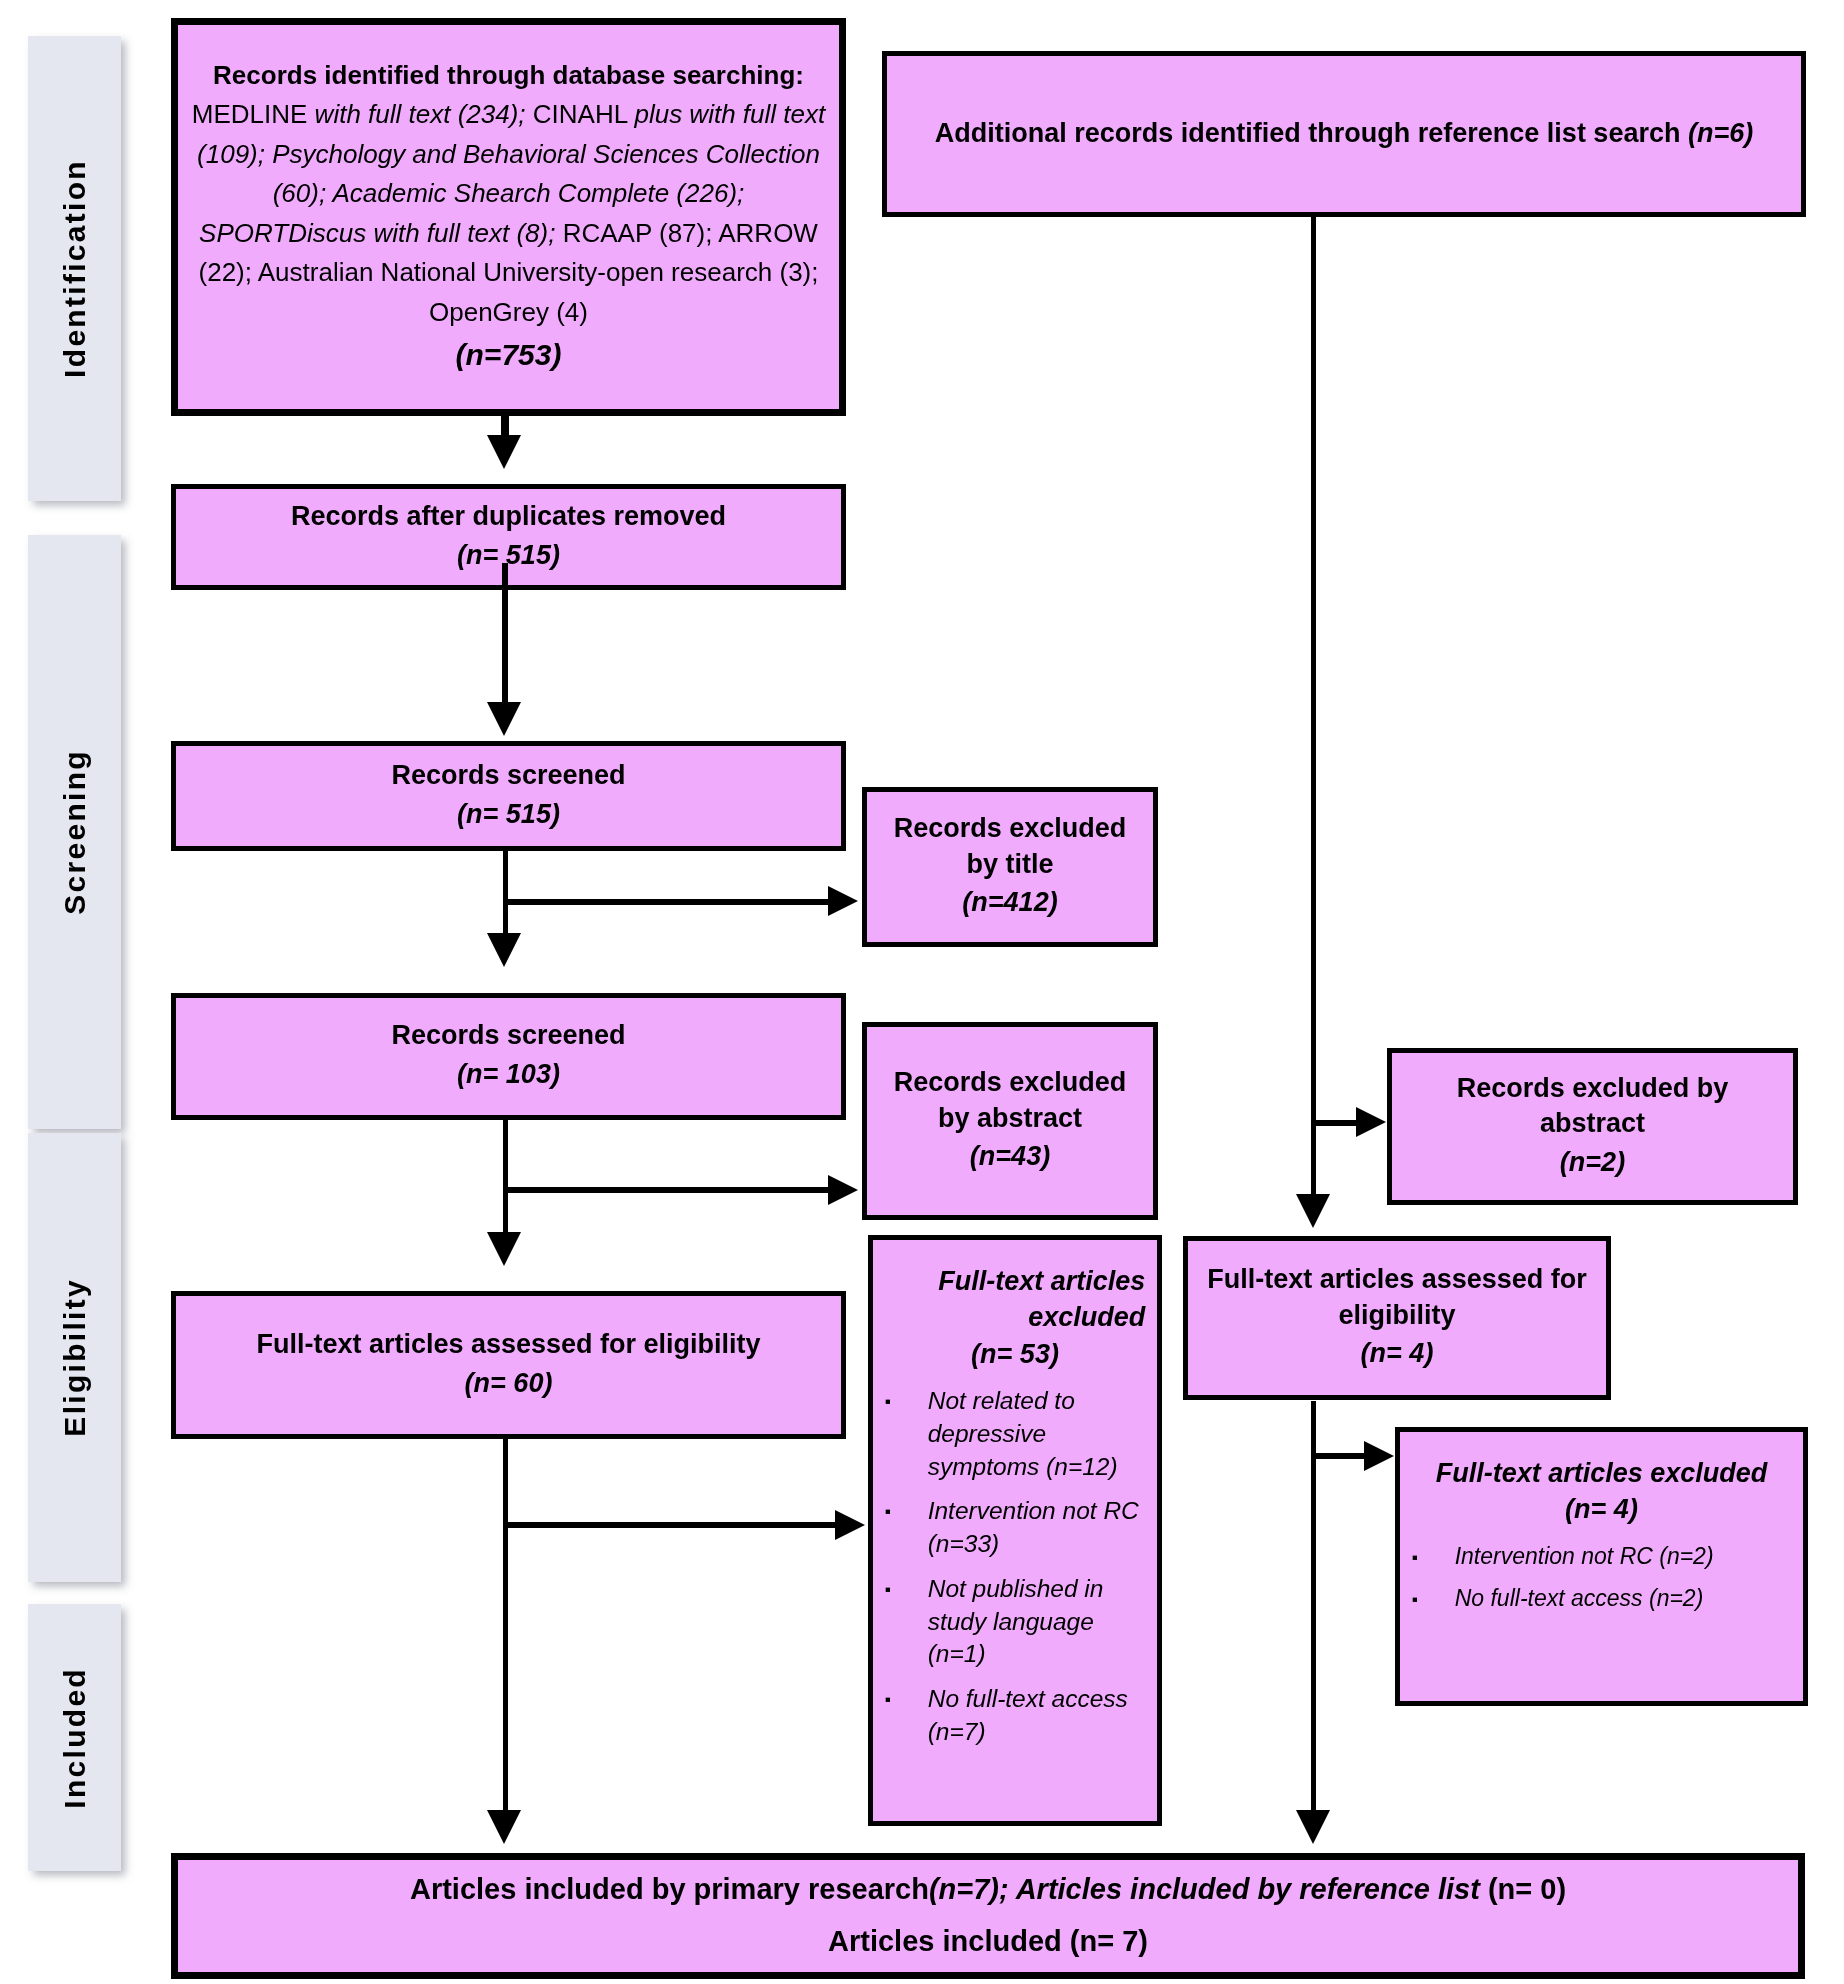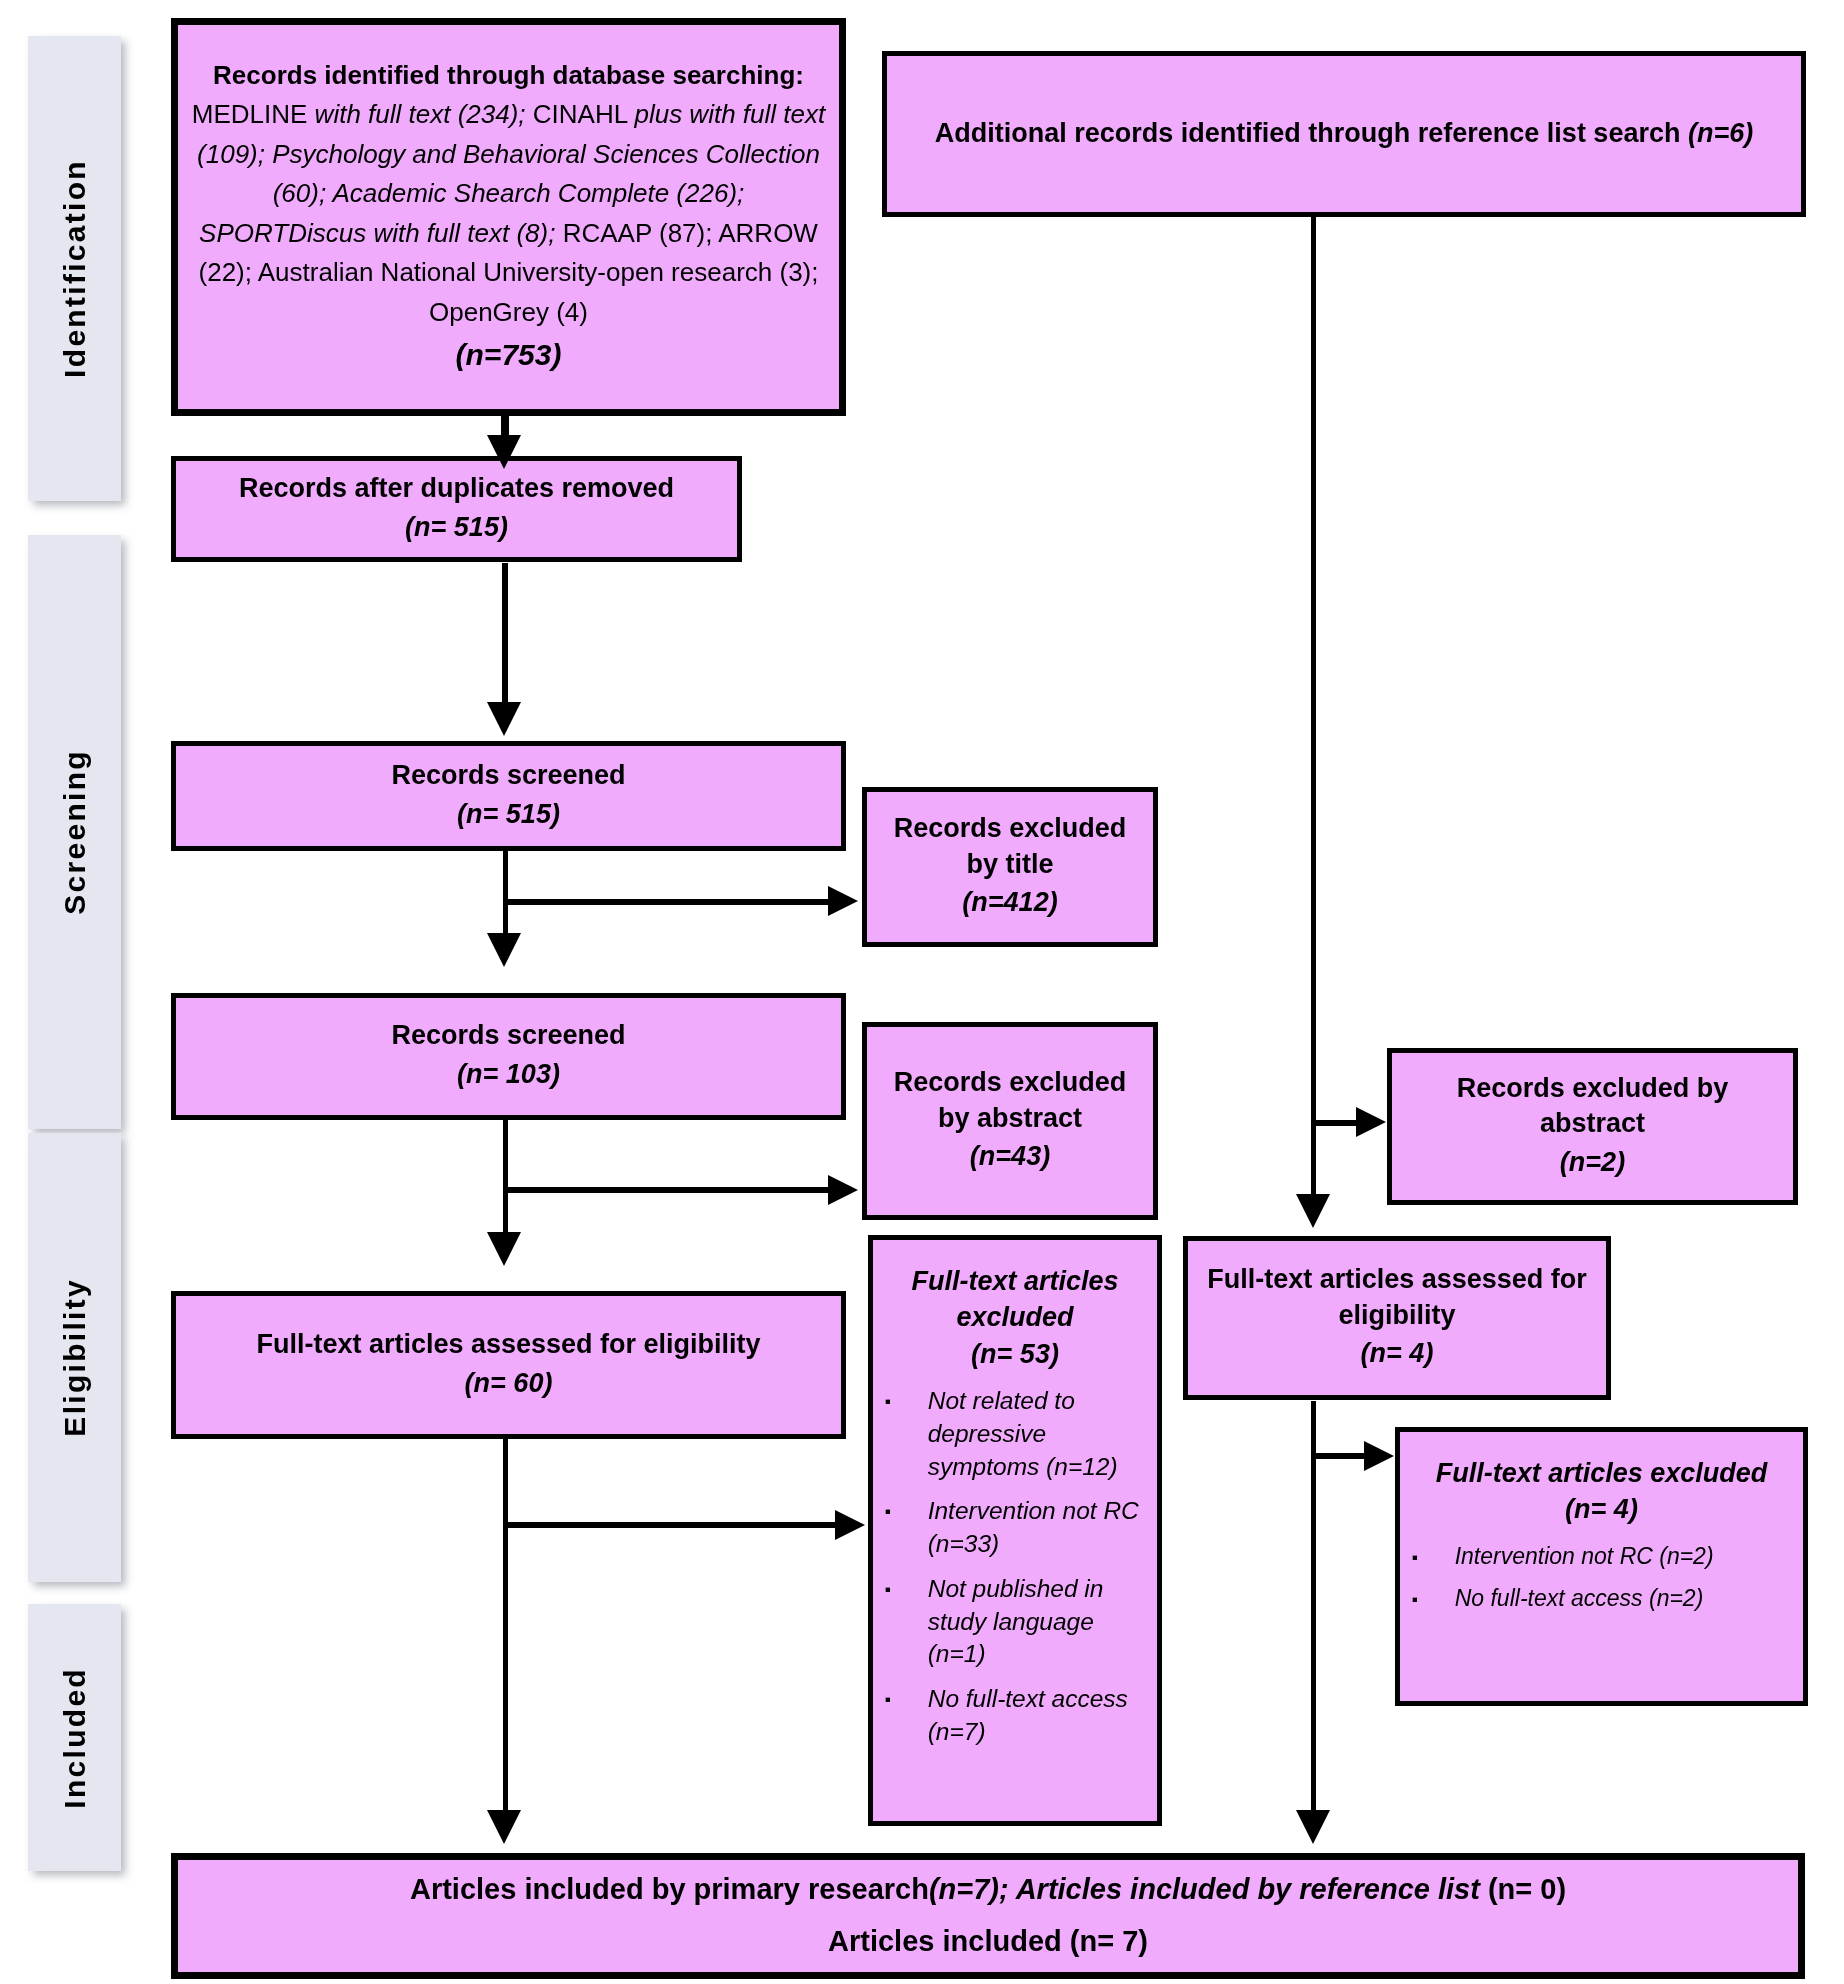--- a/index.html
+++ b/index.html
@@ -46,21 +46,21 @@
   
   #box-identified{border-width:7px;}
   #box-identified .rich{font-size:26px;line-height:1.52;font-weight:400;}
   #box-identified .lead{font-weight:700;}
   #box-identified .bn{font-size:30px;}
   
   .xlist{
     justify-content:flex-start;
     padding-top:23px;
   }
-  .xlist .bt2{font-weight:700;font-style:italic;font-size:27px;line-height:1.35;}
+  .xlist .bt2{font-weight:700;font-style:italic;font-size:27px;line-height:1.35;text-align:right;}
   .xlist ul{list-style:none;margin:13px 0 0 0;padding:0;width:100%;}
   .xlist li{
     display:flex;align-items:flex-start;
     text-align:left;
     font-style:italic;
     font-size:24.5px;line-height:1.34;
     margin:0 0 11.7px 0;
   }
   .xlist .bullet{
     flex:none;width:43px;
@@ -107,21 +107,21 @@
 
   <div class="fbox" id="box-identified" style="left:171px;top:17.5px;width:675px;height:398px;">
     <p class="rich"><span class="lead">Records identified through database searching: </span><span>MEDLINE </span><span class="it">with full text (234); </span><span>CINAHL </span><span class="it">plus with full text (109); Psychology and Behavioral Sciences Collection  (60); Academic Shearch Complete (226); SPORTDiscus with full text (8); </span><span>RCAAP (87); ARROW (22); Australian National University-open research (3); OpenGrey (4)</span></p>
     <p class="bn">(n=753)</p>
   </div>
 
   <div class="fbox" id="box-additional" style="left:882px;top:51px;width:924px;height:166px;">
     <p class="bt"><span>Additional records identified through reference list search </span><span class="bi">(n=6)</span></p>
   </div>
 
-  <div class="fbox" style="left:171px;top:456px;width:571px;height:106px;">
+  <div class="fbox" style="left:171px;top:484px;width:675px;height:106px;">
     <p class="bt">Records after duplicates removed</p>
     <p class="bn">(n= 515)</p>
   </div>
 
   <div class="fbox" style="left:171px;top:741px;width:675px;height:110px;">
     <p class="bt">Records screened</p>
     <p class="bn">(n= 515)</p>
   </div>
 
   <div class="fbox" style="left:862px;top:787px;width:296px;height:160px;">

